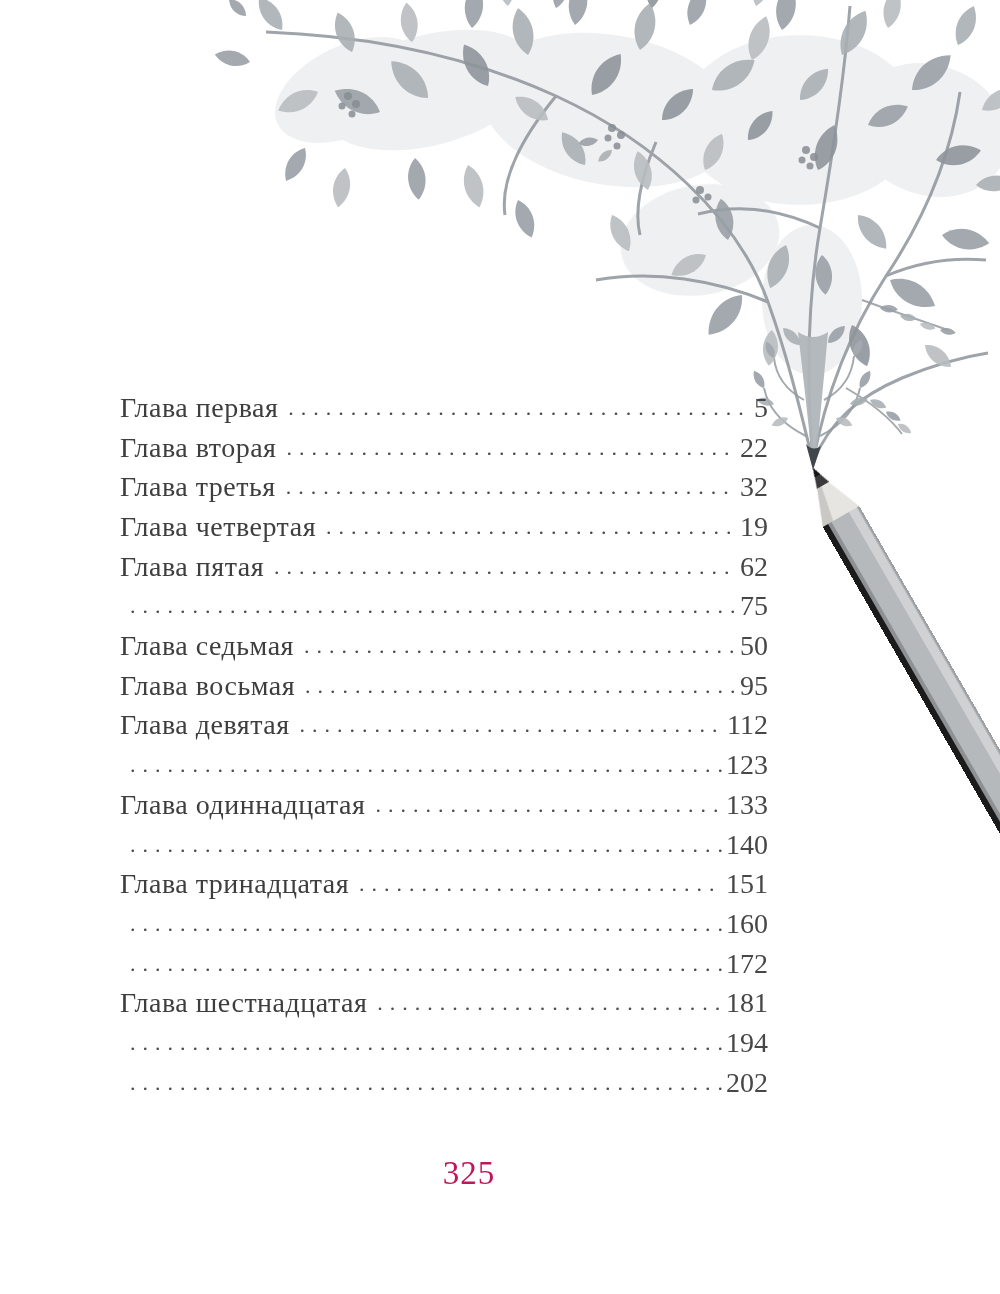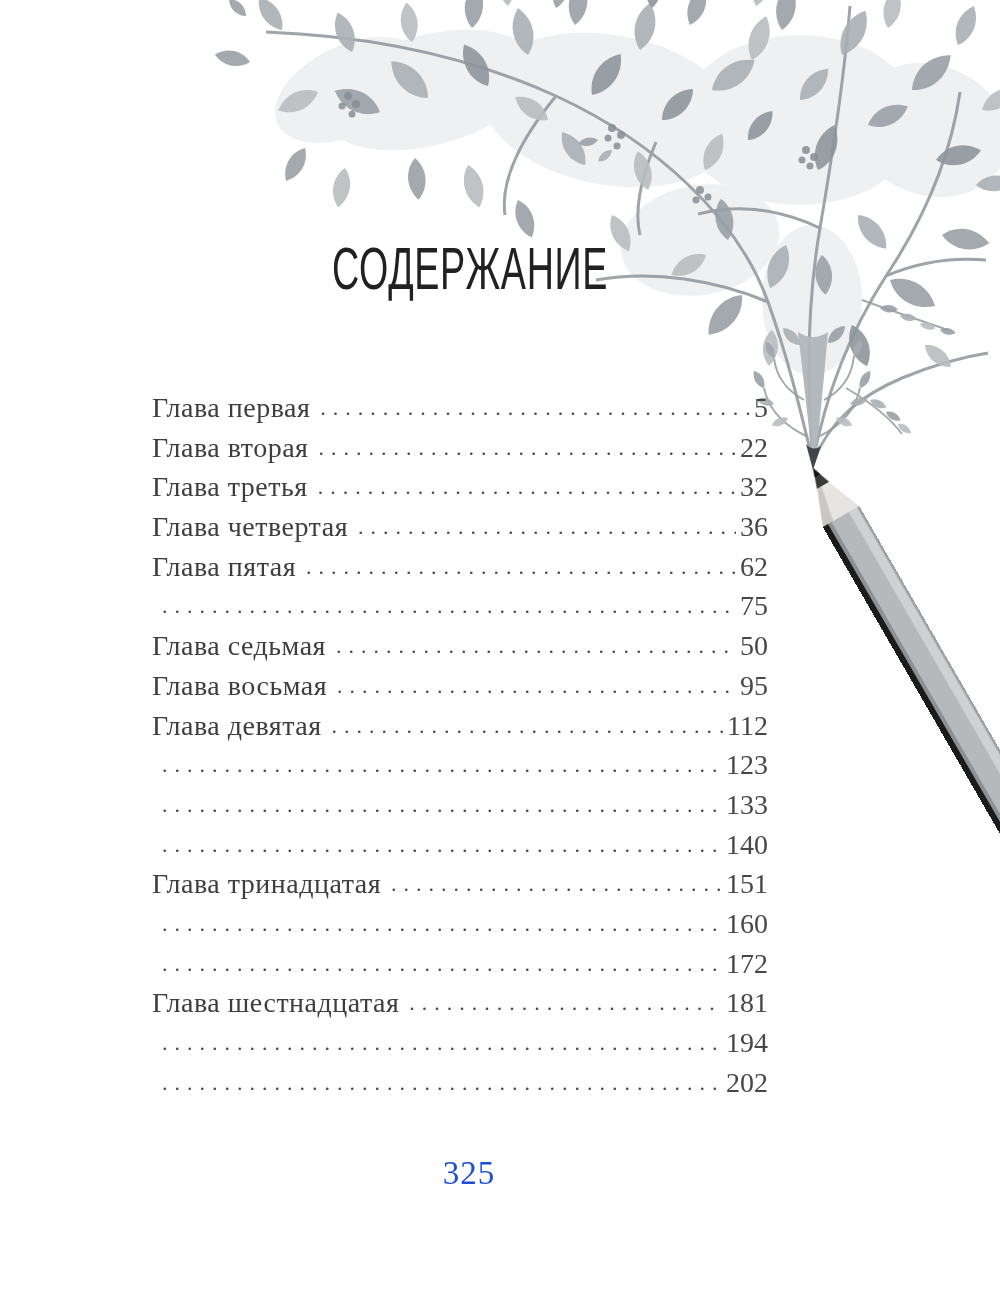--- a/index.html
+++ b/index.html
@@ -11,34 +11,34 @@
   }
   .page{position:absolute;inset:0;background:#ffffff;}
   .art{position:absolute;left:0;top:0;pointer-events:none;}
   .title-wrap{position:absolute;left:331px;top:243px;}
   .title-wrap svg text{
     font-family:"Liberation Sans","DejaVu Sans",sans-serif;
     fill:#212121;letter-spacing:1px;
   }
   .toc{position:absolute;left:120px;top:388px;width:648px;}
   .toc-row{
-    display:flex;align-items:center;
+    display:flex;align-items:flex-end;
     height:39.7px;line-height:39.7px;
-    font-size:28px;color:#3e3e3e;white-space:nowrap;margin-left:32px;
+    font-size:28px;color:#3e3e3e;white-space:nowrap;
   }
   .toc-label{flex:0 0 auto;letter-spacing:0.5px;}
   .dots{
     flex:1 1 auto;overflow:hidden;white-space:nowrap;
     font-size:22px;color:#4d4d4d;letter-spacing:7px;
     margin:0 4px 0 10px;
   }
   .toc-page{flex:0 0 auto;text-align:right;color:#474747;}
   .folio{
     position:absolute;left:469px;top:1155px;transform:translateX(-50%);
-    font-size:33px;color:#1d4ed8;letter-spacing:1px;
+    font-size:33px;color:#be185d;letter-spacing:1px;
   }
 </style>
 </head>
 <body>
 
 <div class="page">
 
   <svg class="art" width="1000" height="1294" viewBox="0 0 1000 1294" aria-hidden="true">
     <defs>
       <path id="leaf" d="M0 0 C10 -10 12 -27 0 -40 C-12 -27 -10 -10 0 0 Z"></path>
@@ -180,46 +180,41 @@
       <rect x="56" y="-21" width="580" height="2.5" fill="#9da0a2"></rect>
       <rect x="56" y="11" width="580" height="5" fill="#8e9193"></rect>
       <rect x="56" y="15" width="580" height="6" fill="#1b1b1b"></rect>
       <path d="M16 -5 L56 -21 L56 21 L16 5 Z" fill="#e6e5e2"></path>
       <path d="M16 1 L56 9 L56 21 L16 5 Z" fill="#c9c8c4"></path>
       <path d="M0 0 L20 -7 L20 7 Z" fill="#3a3a3a"></path>
       <path d="M0 0 L9 -3.2 L9 3.2 Z" fill="#141414"></path>
     </g>
   </svg>
 
-  <div class="title-wrap">
-    <svg width="300" height="64" viewBox="0 0 300 64">
-      <text x="1" y="46" font-size="60" textLength="276" lengthAdjust="spacingAndGlyphs">СОДЕРЖАНИЕ</text>
-    </svg>
-  </div>
 
   <div class="toc">
     <div class="toc-row">
         <span class="toc-label">Глава первая</span>
         <span class="dots">............................................................................................................................................</span>
         <span class="toc-page">5</span>
       </div>
     <div class="toc-row">
         <span class="toc-label">Глава вторая</span>
         <span class="dots">............................................................................................................................................</span>
         <span class="toc-page">22</span>
       </div>
     <div class="toc-row">
         <span class="toc-label">Глава третья</span>
         <span class="dots">............................................................................................................................................</span>
         <span class="toc-page">32</span>
       </div>
     <div class="toc-row">
         <span class="toc-label">Глава четвертая</span>
         <span class="dots">............................................................................................................................................</span>
-        <span class="toc-page">36</span>
+        <span class="toc-page">19</span>
       </div>
     <div class="toc-row">
         <span class="toc-label">Глава пятая</span>
         <span class="dots">............................................................................................................................................</span>
         <span class="toc-page">62</span>
       </div>
     <div class="toc-row">
         <span class="dots">............................................................................................................................................</span>
         <span class="toc-page">75</span>
       </div>
@@ -236,20 +231,21 @@
     <div class="toc-row">
         <span class="toc-label">Глава девятая</span>
         <span class="dots">............................................................................................................................................</span>
         <span class="toc-page">112</span>
       </div>
     <div class="toc-row">
         <span class="dots">............................................................................................................................................</span>
         <span class="toc-page">123</span>
       </div>
     <div class="toc-row">
+        <span class="toc-label">Глава одиннадцатая</span>
         <span class="dots">............................................................................................................................................</span>
         <span class="toc-page">133</span>
       </div>
     <div class="toc-row">
         <span class="dots">............................................................................................................................................</span>
         <span class="toc-page">140</span>
       </div>
     <div class="toc-row">
         <span class="toc-label">Глава тринадцатая</span>
         <span class="dots">............................................................................................................................................</span>

